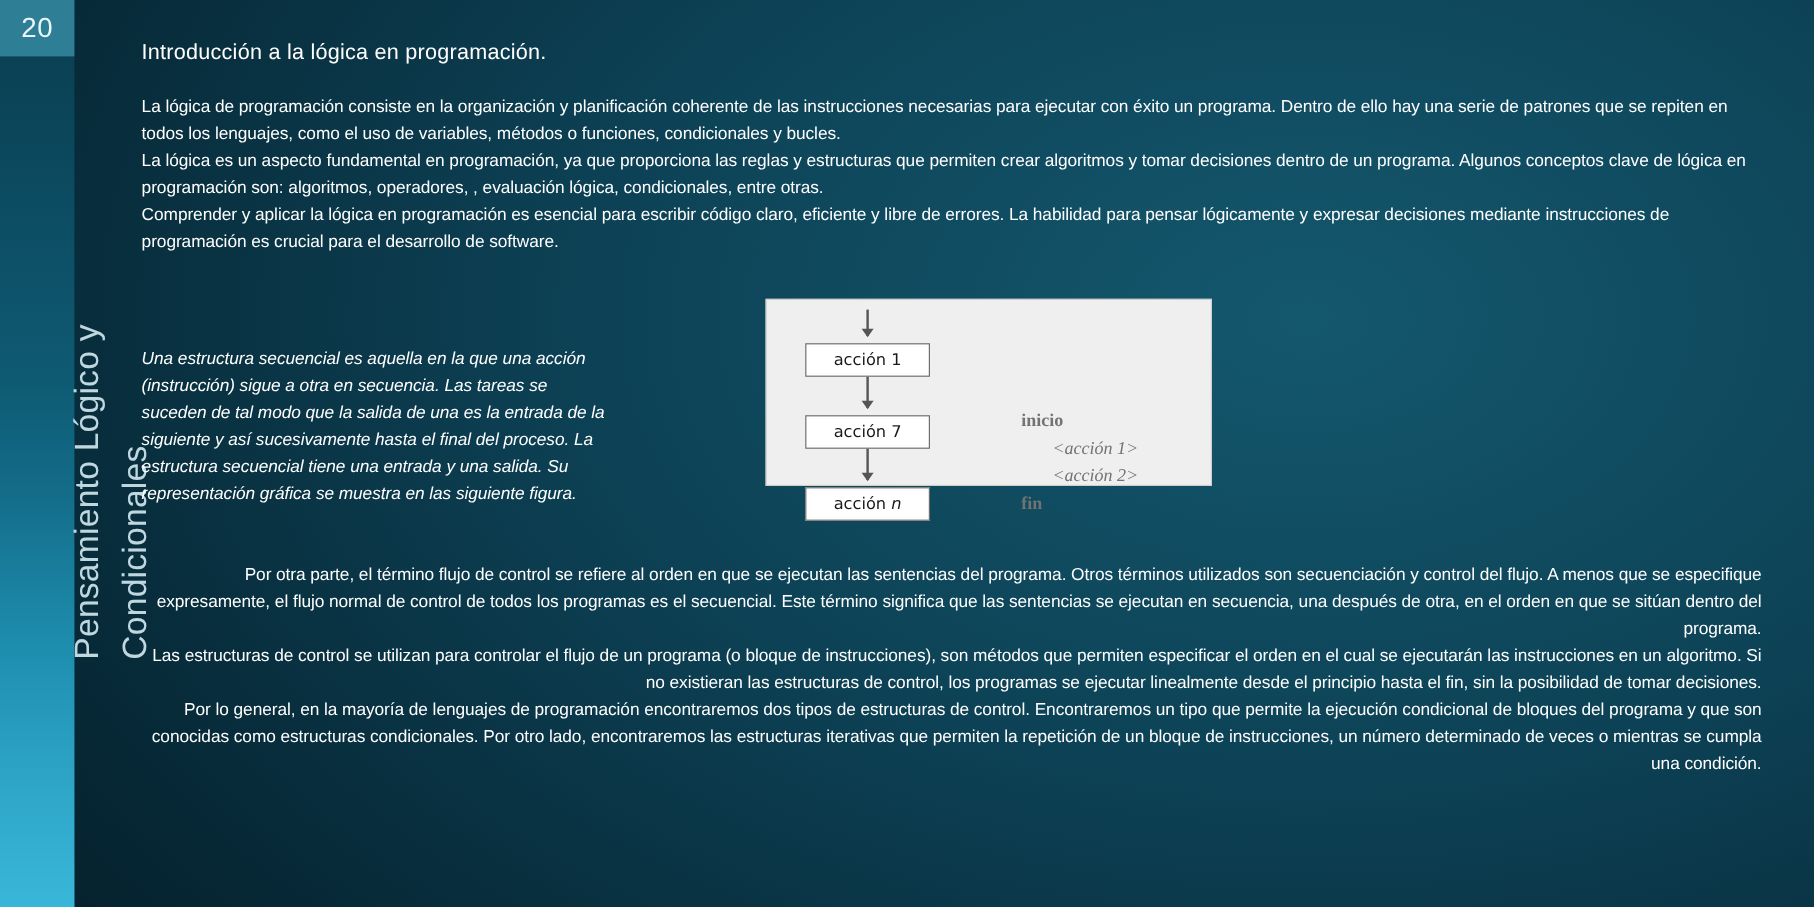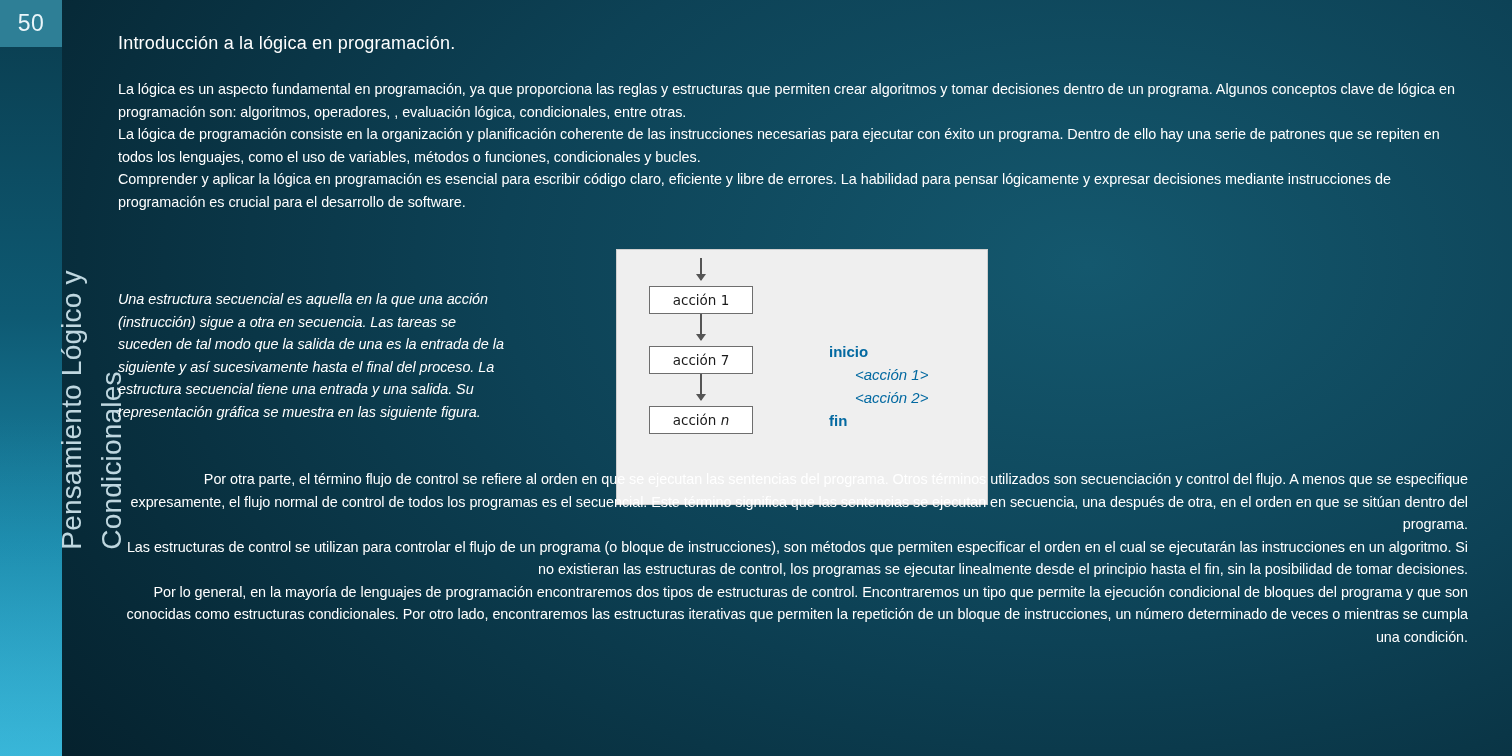--- a/index.html
+++ b/index.html
@@ -111,24 +111,24 @@
   }
   .col-left {
     position: absolute;
     left: 0;
     top: 288px;
     width: 395px;
   }
   .col-left p { margin: 0; font-style: italic; }
   .figure {
     position: absolute;
-    left: 498px;
+    left: 520px;
     top: 249px;
     width: 372px;
-    height: 256px;
+    height: 156px;
     background: #efefef;
     border: 1px solid #cfcfcf;
     box-sizing: border-box;
   }
   .fig-inner {
     position: relative;
     width: 100%;
     height: 100%;
   }
   .fig-box {
@@ -163,23 +163,23 @@
     left: -4px;
     bottom: -1px;
     border-left: 5px solid transparent;
     border-right: 5px solid transparent;
     border-top: 7px solid #555;
   }
   .code {
     position: absolute;
     left: 212px;
     top: 90px;
-    font-family: Liberation Sans, sans-serif;
+    font-family: Liberation Serif, serif;
     font-size: 15px;
-    color: #0369a1;
+    color: #737373;
     line-height: 23px;
     font-weight: bold;
   }
   .code .ind {
     display: block;
     padding-left: 26px;
     font-style: italic;
     font-weight: normal;
   }
   .block-after {
@@ -193,32 +193,32 @@
 </style>
 </head>
 <body>
 
 <div class="slide">
 
   <div class="left-band">
     <div class="left-band-inner"></div>
   </div>
 
-  <div class="page-num-box">50</div>
+  <div class="page-num-box">20</div>
 
   <div class="vtitle">Pensamiento Lógico y
 Condicionales</div>
 
   <div class="content">
 
     <h1 class="section-title">Introducción a la lógica en programación.</h1>
 
     <div class="block-intro">
+      <p class="para p1">La lógica de programación consiste en la organización y planificación coherente de las instrucciones necesarias para ejecutar con éxito un programa. Dentro de ello hay una serie de patrones que se repiten en todos los lenguajes, como el uso de variables, métodos o funciones, condicionales y bucles.</p>
       <p class="para">La lógica es un aspecto fundamental en programación, ya que proporciona las reglas y estructuras que permiten crear algoritmos y tomar decisiones dentro de un programa. Algunos conceptos clave de lógica en programación son: algoritmos, operadores, , evaluación lógica, condicionales, entre otras.</p>
-      <p class="para p1">La lógica de programación consiste en la organización y planificación coherente de las instrucciones necesarias para ejecutar con éxito un programa. Dentro de ello hay una serie de patrones que se repiten en todos los lenguajes, como el uso de variables, métodos o funciones, condicionales y bucles.</p>
       <p class="para">Comprender y aplicar la lógica en programación es esencial para escribir código claro, eficiente y libre de errores. La habilidad para pensar lógicamente y expresar decisiones mediante instrucciones de programación es crucial para el desarrollo de software.</p>
     </div>
 
 
     <div class="col-left">
       <p class="para">Una estructura secuencial es aquella en la que una acción (instrucción) sigue a otra en secuencia. Las tareas se suceden de tal modo que la salida de una es la entrada de la siguiente y así sucesivamente hasta el final del proceso. La estructura secuencial tiene una entrada y una salida. Su representación gráfica se muestra en las siguiente figura.</p>
     </div>
 
     <div class="figure">
       <div class="fig-inner">

